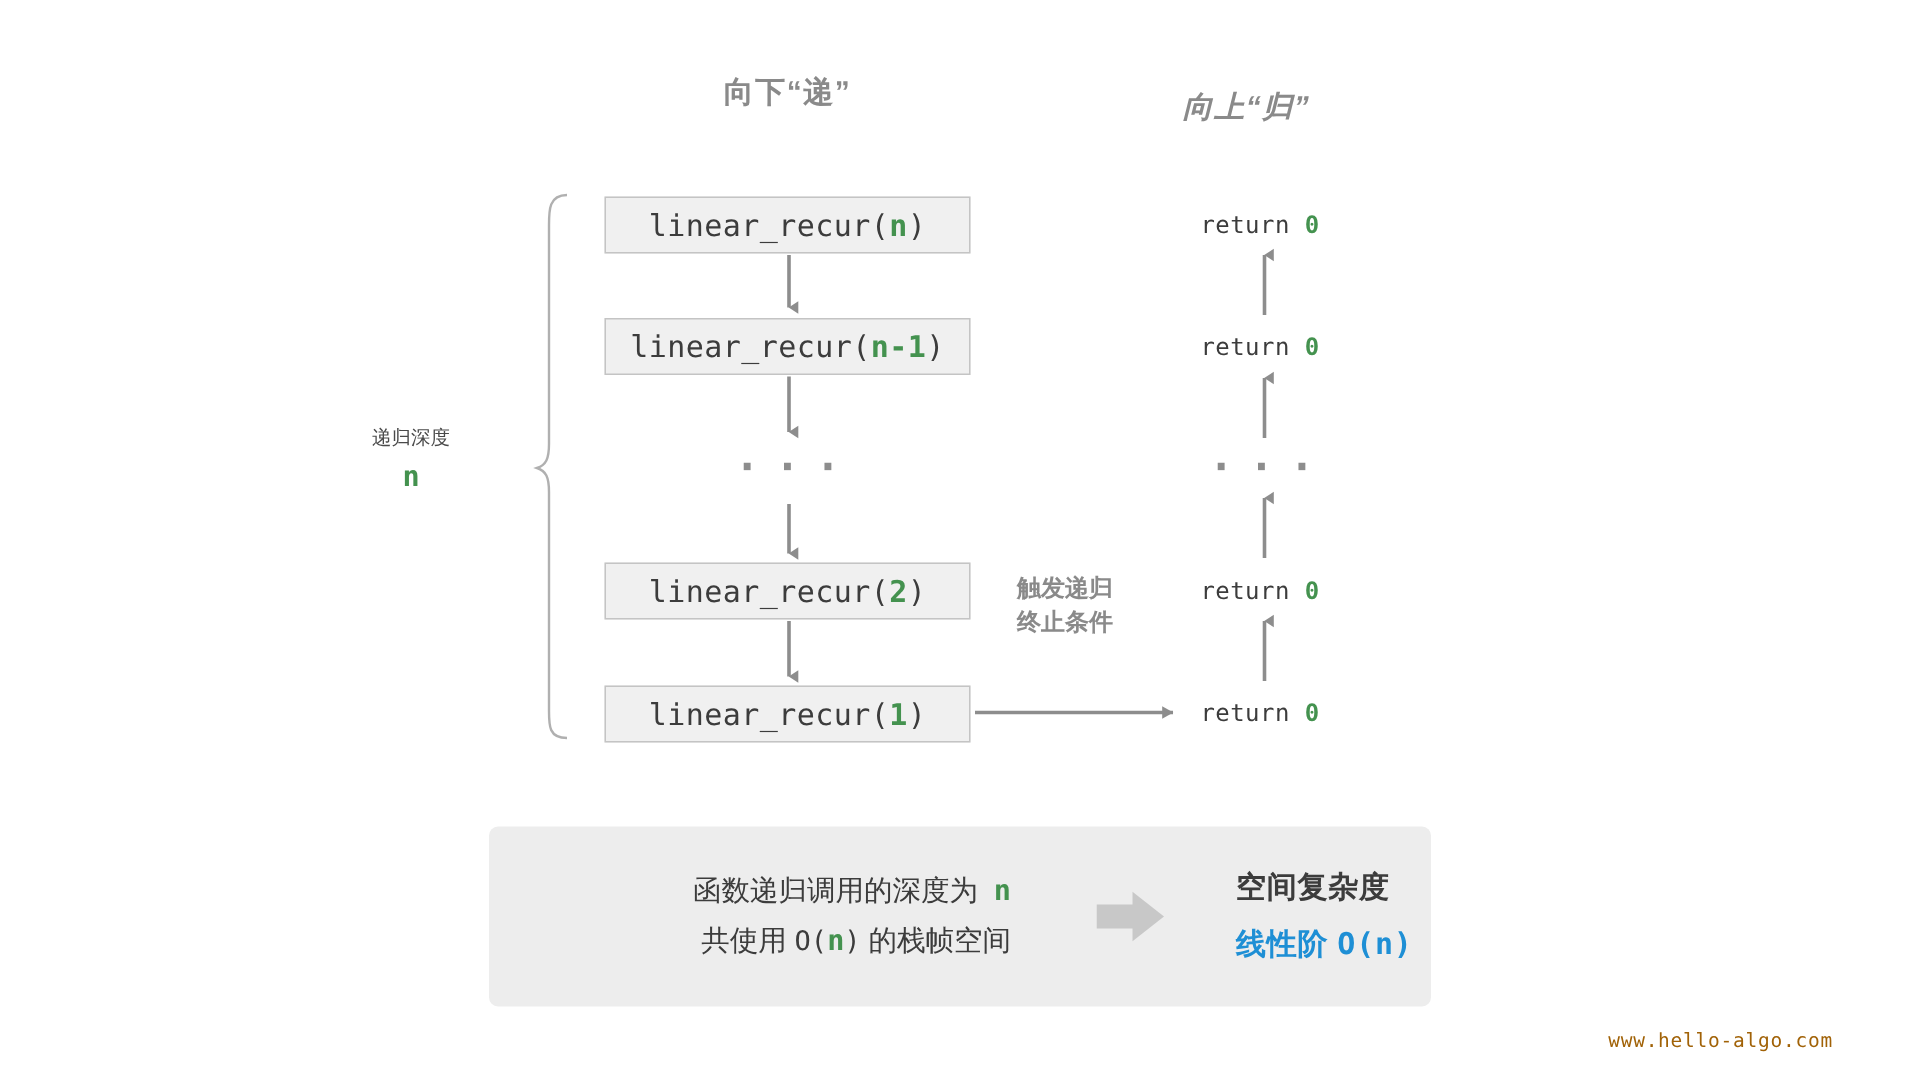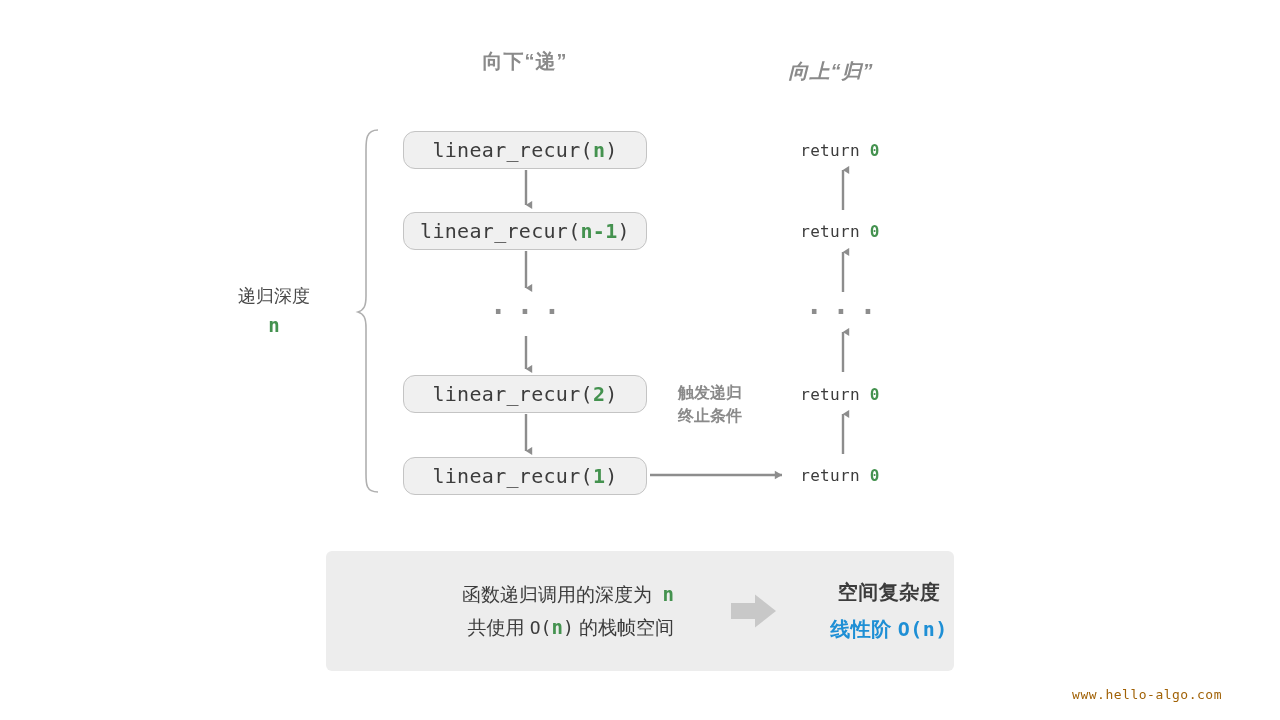--- a/index.html
+++ b/index.html
@@ -35,21 +35,21 @@
 
   
   .call-box {
     position: absolute;
     left: 403px;
     width: 244px;
     height: 38px;
     box-sizing: border-box;
     background: #f0f0f0;
     border: 1px solid #c4c4c4;
-    border-radius: 12px;
+    border-radius: 0;
     display: flex;
     align-items: center;
     justify-content: center;
     font-family: "DejaVu Sans Mono", "Liberation Mono", monospace;
     font-size: 20px;
     color: #3c3c3c;
     letter-spacing: 0.3px;
     white-space: nowrap;
   }
   .call-box .arg {
@@ -101,21 +101,21 @@
     position: absolute;
     left: 274px;
     top: 283px;
     transform: translateX(-50%);
     text-align: center;
     white-space: nowrap;
     line-height: 1.45;
   }
   #depth-label .zh {
     display: block;
-    font-size: 18px;
+    font-size: 13px;
     color: #4a4a4a;
     text-align: right;
   }
   #depth-label .n {
     display: block;
     font-family: "DejaVu Sans Mono", "Liberation Mono", monospace;
     font-size: 19px;
     font-weight: bold;
     color: #44924f;
     margin-top: 3px;
@@ -171,21 +171,20 @@
   }
   #big-arrow {
     flex: 0 0 auto;
     width: 74px;
     display: flex;
     align-items: center;
     justify-content: center;
   }
   #summary-right {
     flex: 1 1 auto;
-    text-align: center;
     line-height: 1.65;
     white-space: nowrap;
   }
   #summary-right .title {
     display: block;
     font-size: 20px;
     font-weight: bold;
     color: #3c3c3c;
     letter-spacing: 0.5px;
   }

